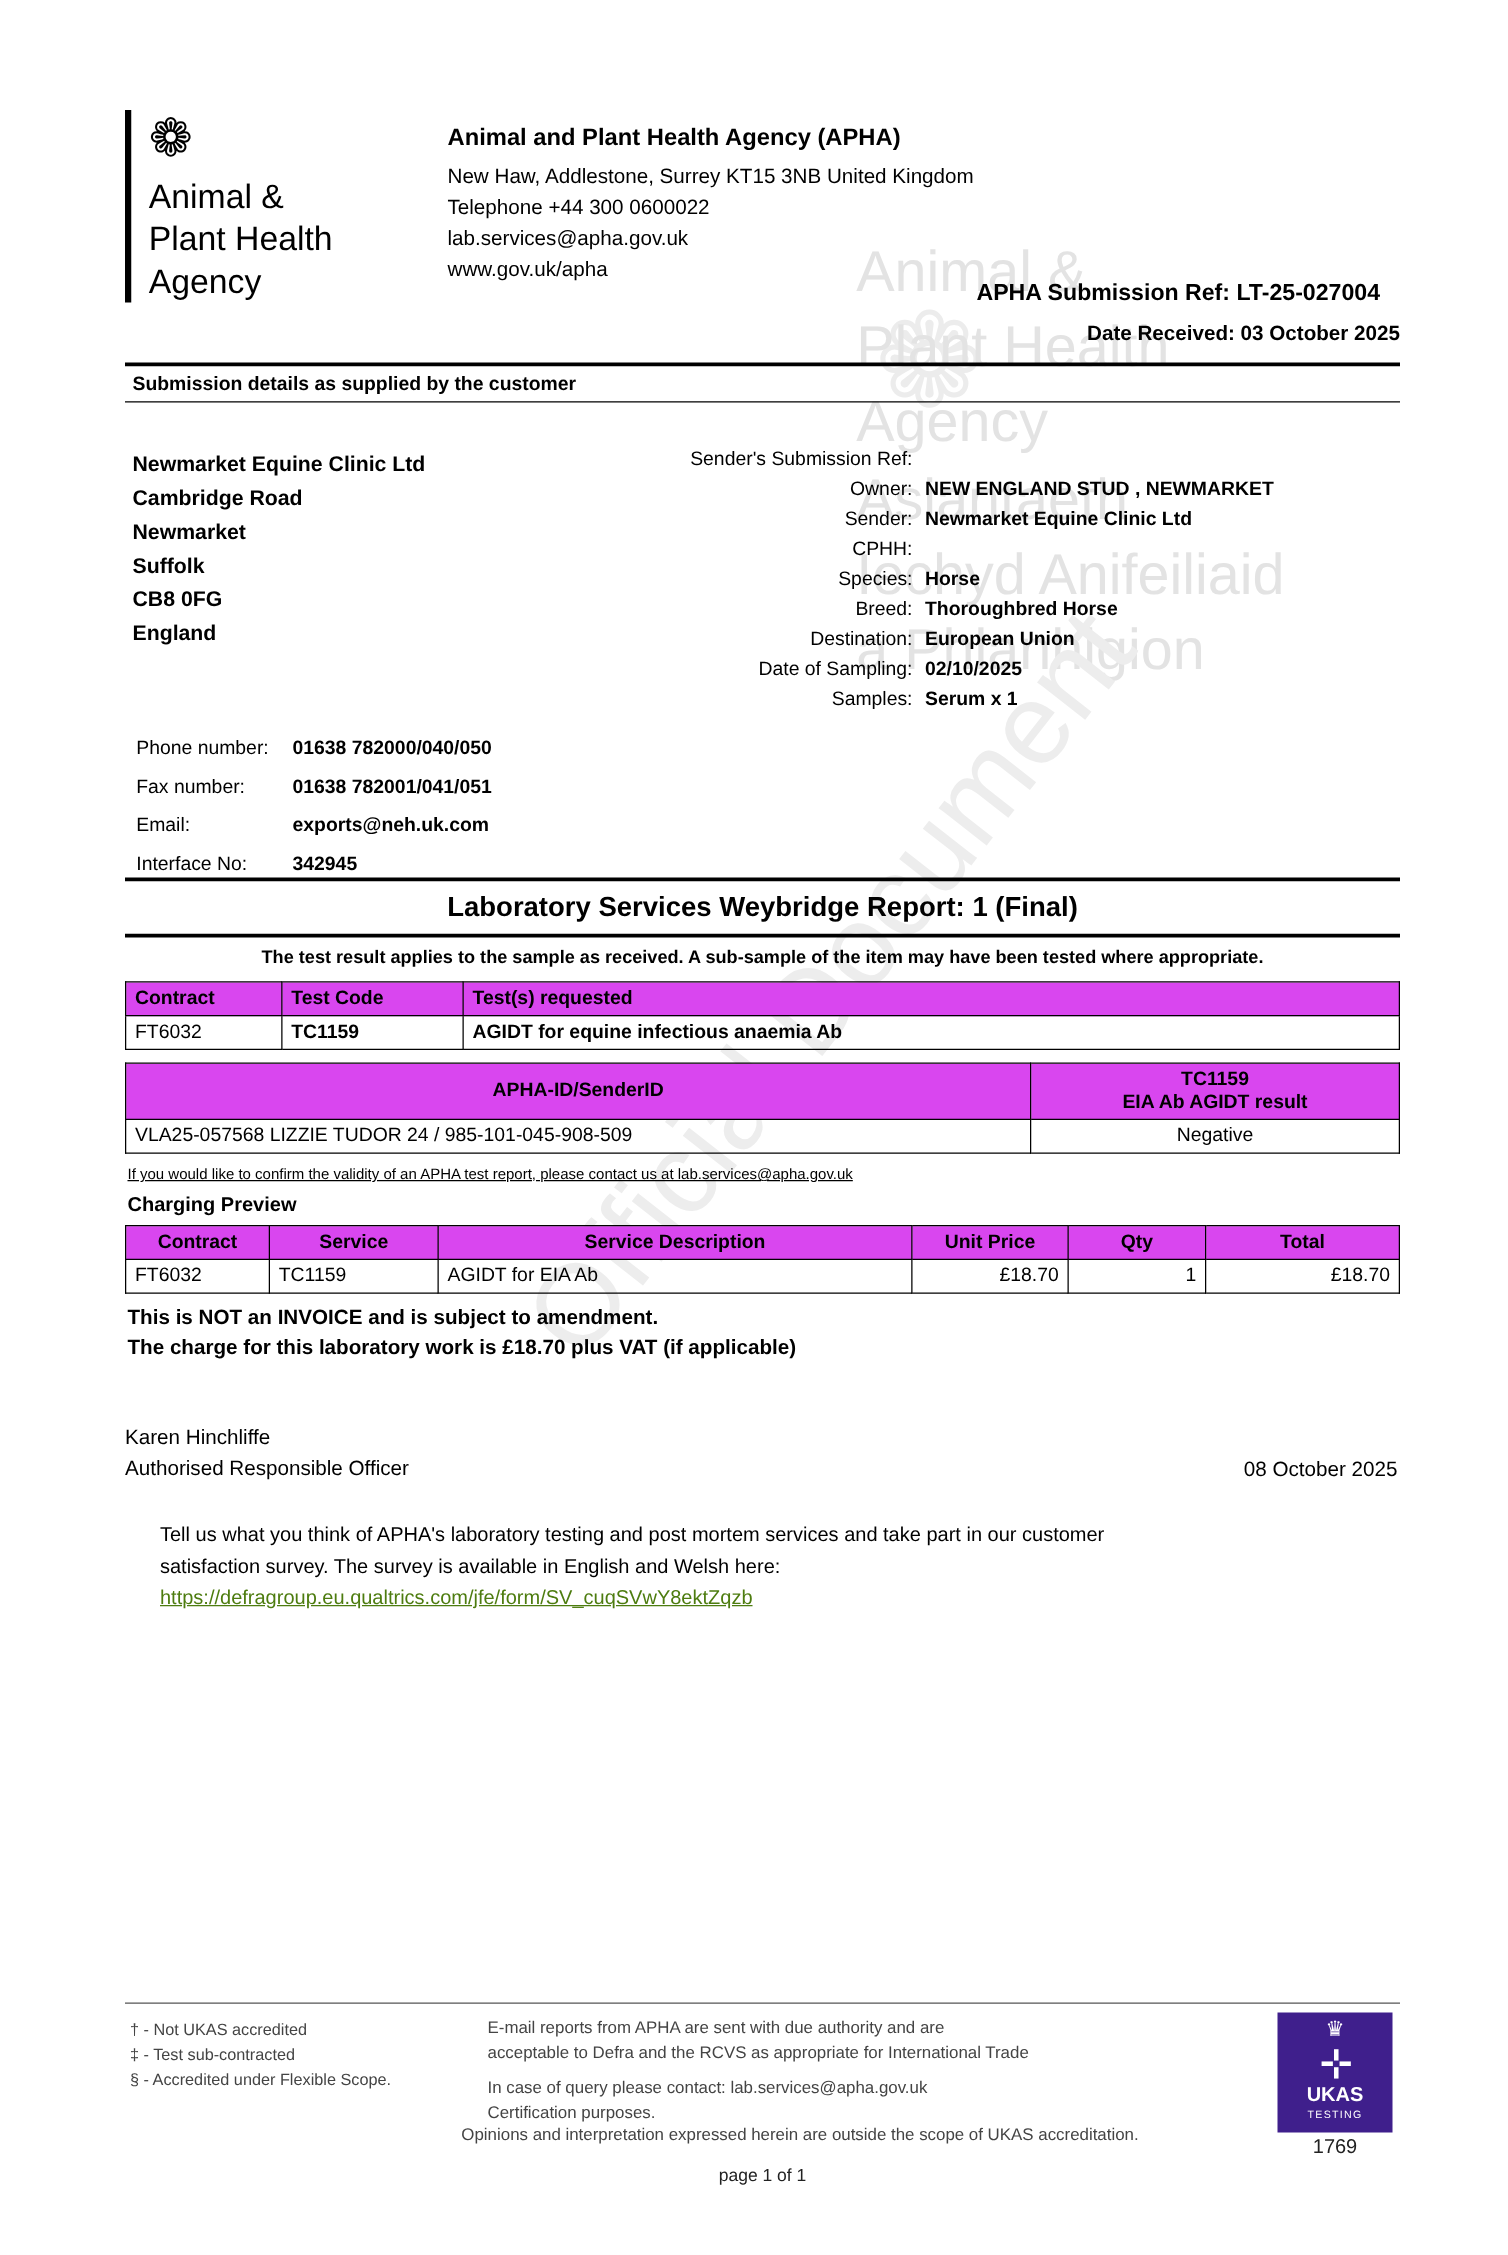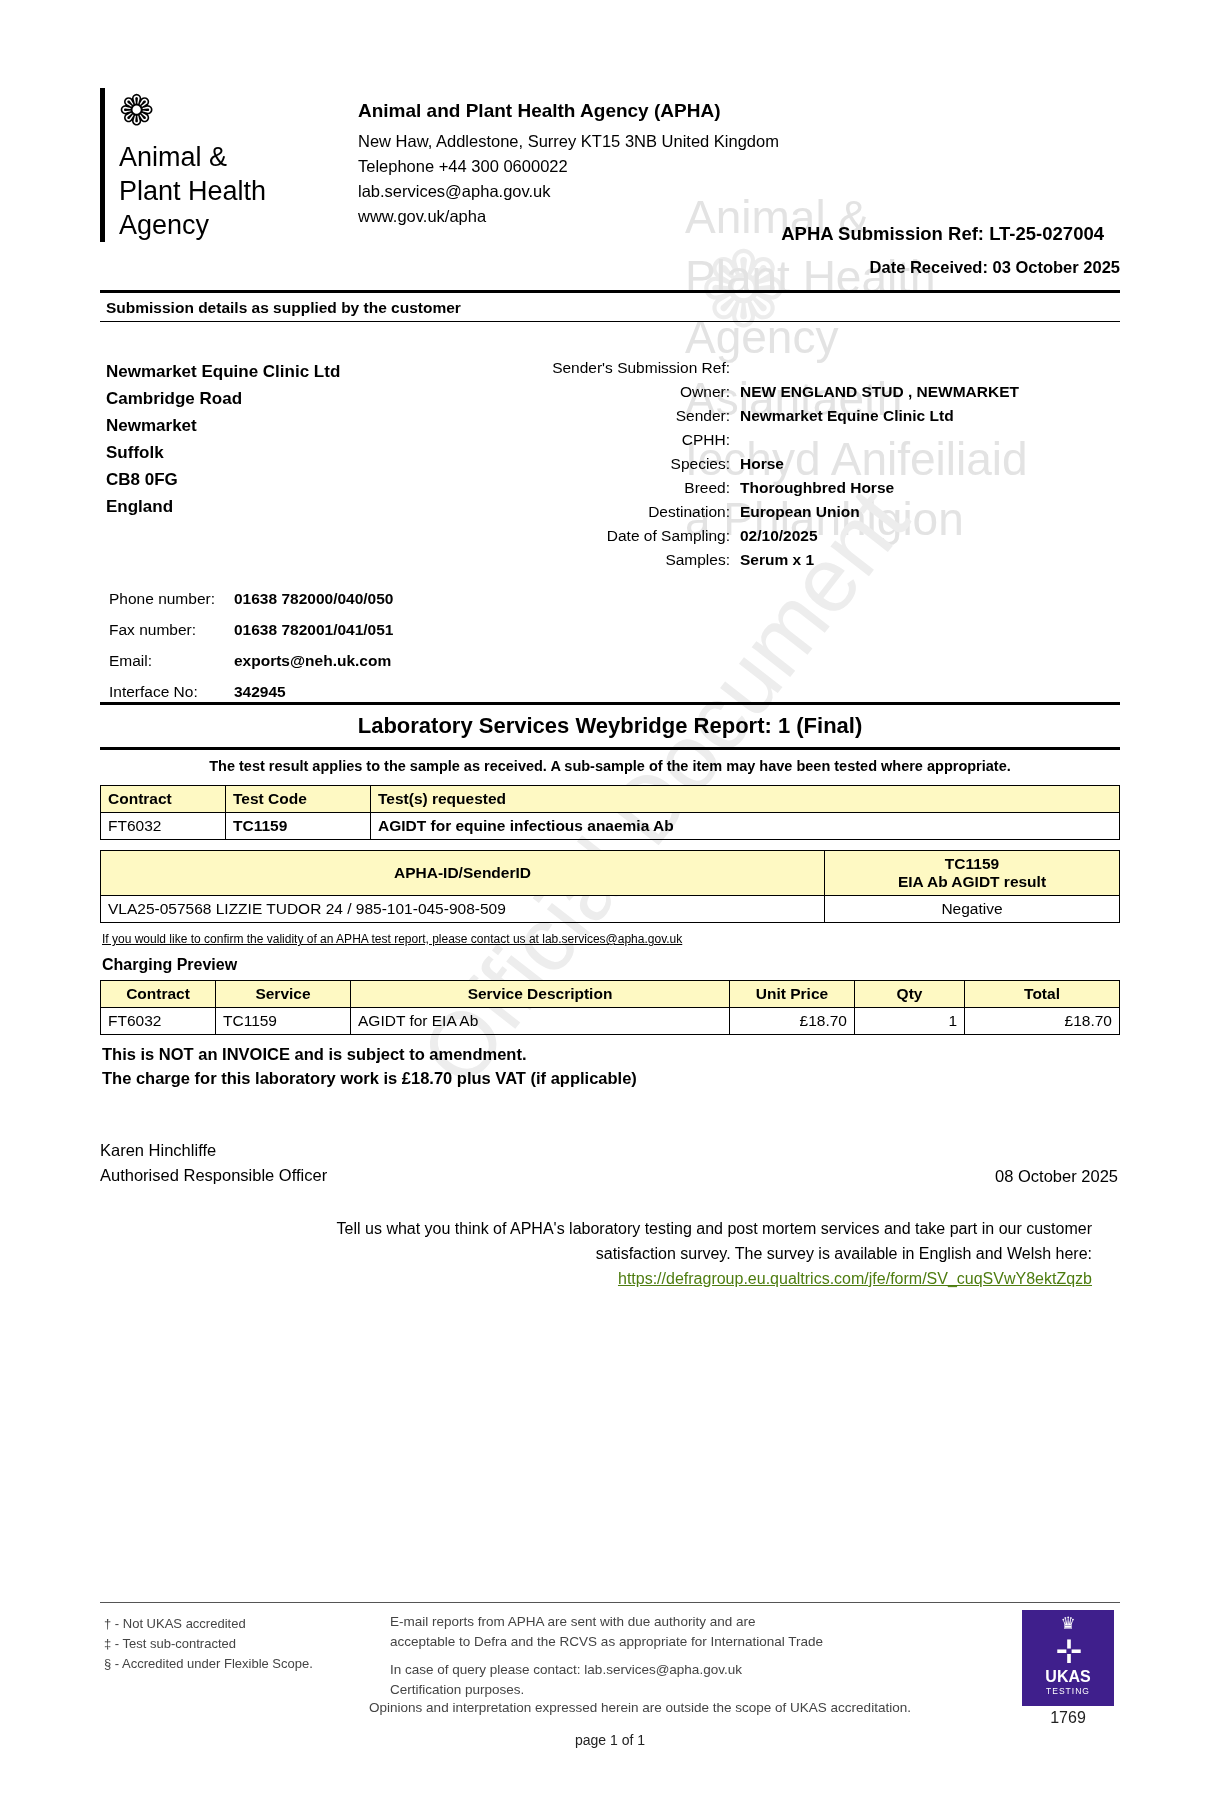--- a/index.html
+++ b/index.html
@@ -197,21 +197,21 @@
     border-collapse: collapse;
     width: 100%;
     font-size: 15.5px;
   }
   table.grid th, table.grid td {
     border: 1px solid #000;
     padding: 4px 7px;
     text-align: left;
   }
   table.grid th {
-    background: #fef9c3;
+    background: #d946ef;
     font-weight: bold;
   }
   .center { text-align: center !important; }
   .right { text-align: right !important; }
 
   .confirm-line {
     font-size: 12px;
     padding: 9px 2px 4px 2px;
     text-decoration: underline;
   }
@@ -235,21 +235,21 @@
     line-height: 25px;
   }
   .sig-date {
     position: absolute;
     right: 2px;
     top: 26px;
     font-size: 16.5px;
   }
 
   .survey {
-    text-align: right;
+    text-align: left;
     font-size: 16px;
     line-height: 25px;
     padding: 22px 28px 0 28px;
   }
   .survey a {
     color: #4d7c0f;
     text-decoration: underline;
   }
 
   

